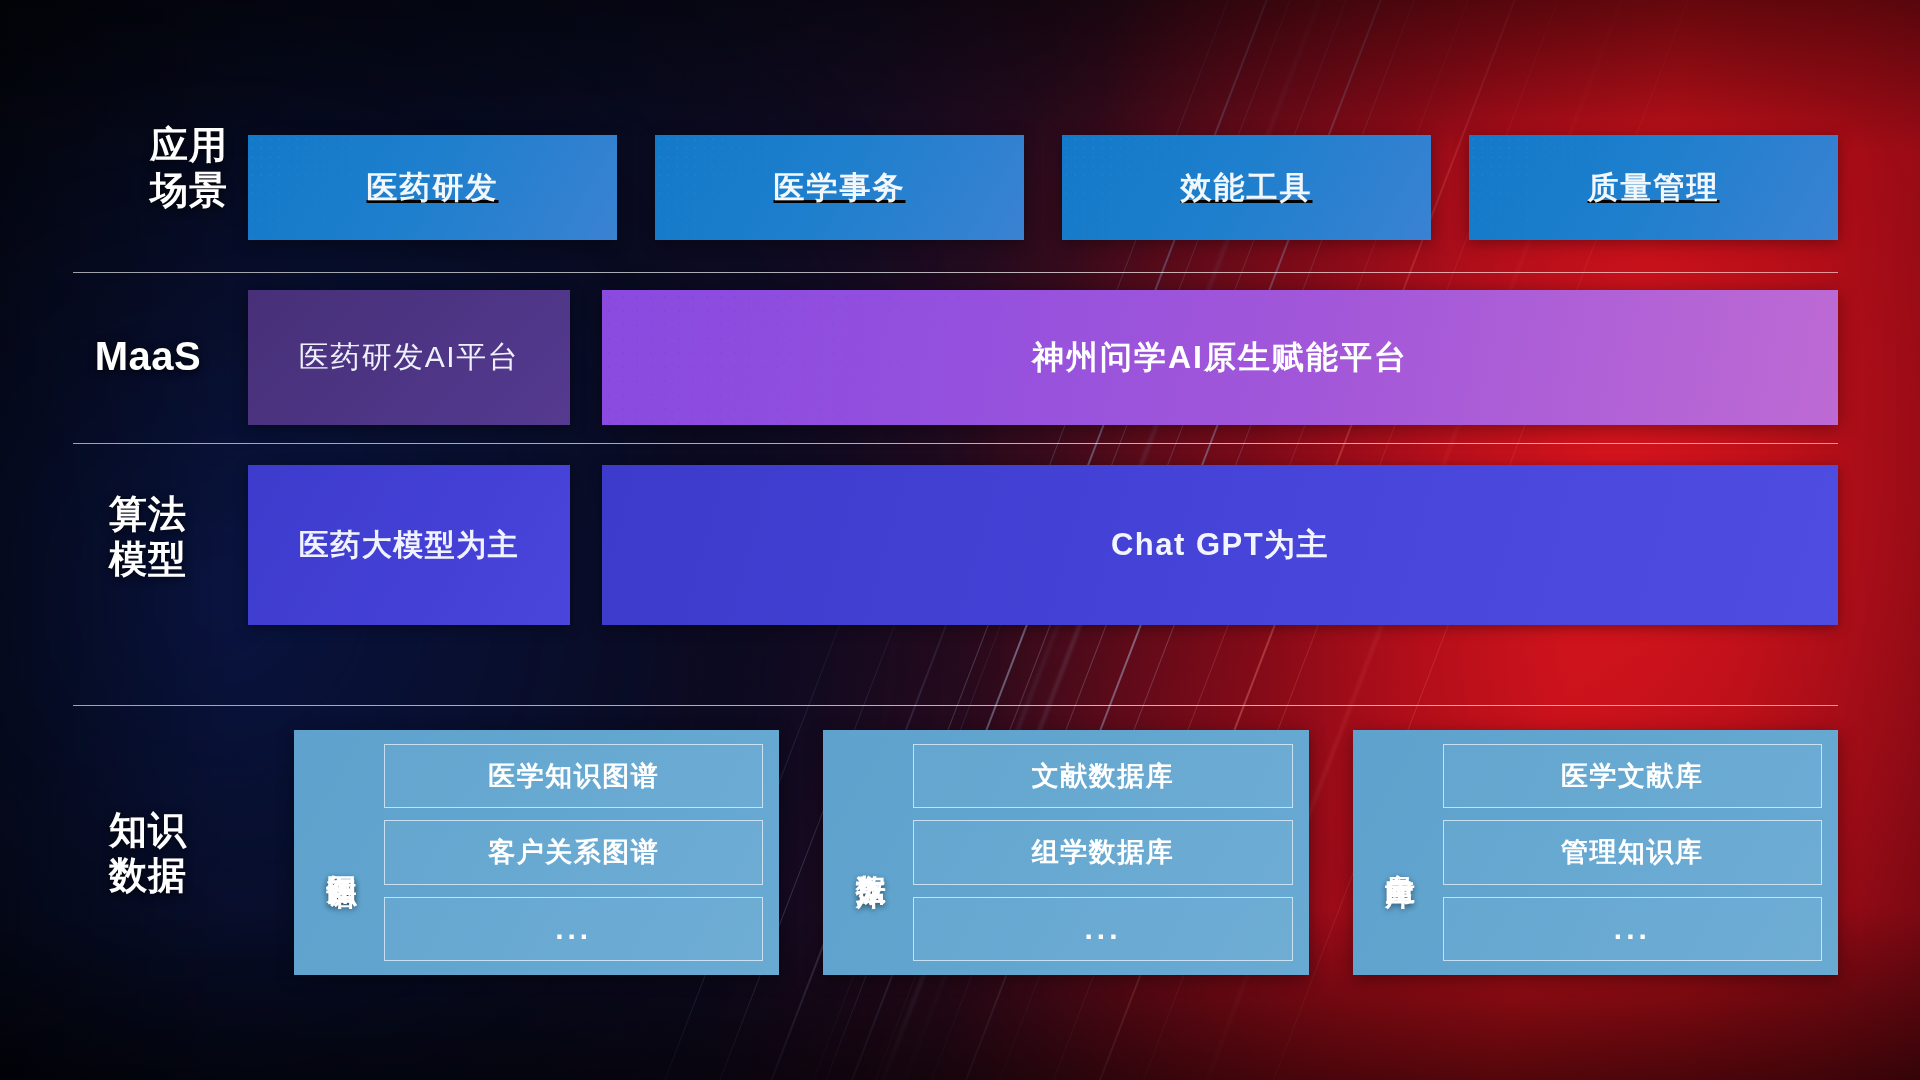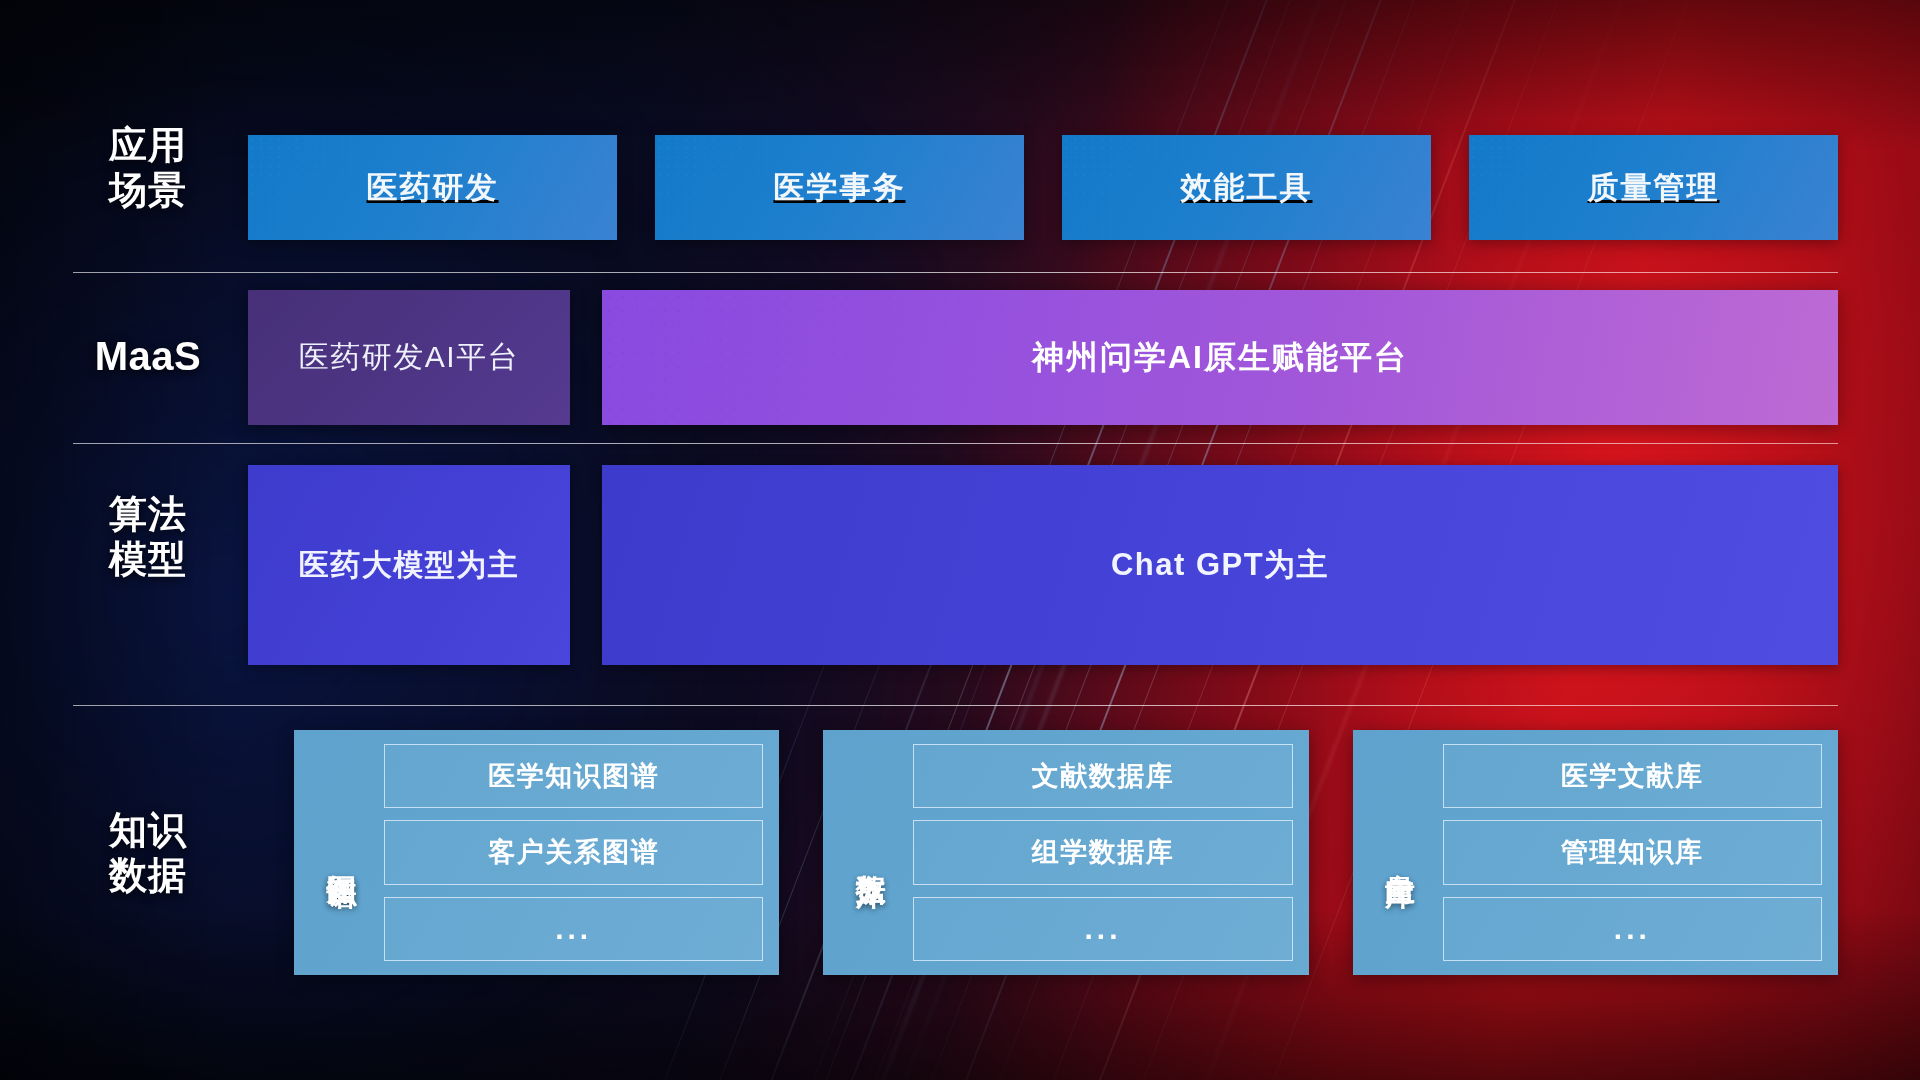--- a/index.html
+++ b/index.html
@@ -170,21 +170,21 @@
     opacity: 0.55;
     mask-image: linear-gradient(125deg, rgba(0,0,0,1) 0%, rgba(0,0,0,0) 38%);
     -webkit-mask-image: linear-gradient(125deg, rgba(0,0,0,1) 0%, rgba(0,0,0,0) 38%);
     pointer-events: none;
   }
 
   
   #row-algo {
     position: absolute;
     left: 248px; top: 465px;
-    width: 1590px; height: 200px;
+    width: 1590px; height: 160px;
     display: flex; flex-direction: column;
     gap: 10px;
   }
   .algo-line { display: flex; gap: 32px; flex: 1 1 0; }
   .algo-left {
     width: 322px; flex: 0 0 322px;
     background: linear-gradient(120deg, #3d3ccc 0%, #4440d6 60%, #4a46dc 100%);
     display: flex; align-items: center; justify-content: center;
     color: #f0f2ff; font-size: 30px; font-weight: 700; letter-spacing: 1.5px;
     box-shadow: 0 3px 12px rgba(0,0,0,0.35);
@@ -273,21 +273,21 @@
     <div class="streak wide" style="left:960px; top:40%; height:82%; opacity:0.35;"></div>
   </div>
   <div class="bg-vignette"></div>
 
   <div class="content">
 
     <div class="divider" id="div-1"></div>
     <div class="divider" id="div-2"></div>
     <div class="divider" id="div-3"></div>
 
-    <div class="row-label" style="top:123px;">应用
+    <div class="row-label" style="top:123px;text-align:right;">应用
 场景</div>
     <div id="row-app">
       <div class="app-box">医药研发</div>
       <div class="app-box">医学事务</div>
       <div class="app-box">效能工具</div>
       <div class="app-box">质量管理</div>
     </div>
 
     <div class="row-label latin" style="top:333px;">MaaS</div>
     <div id="row-maas">

